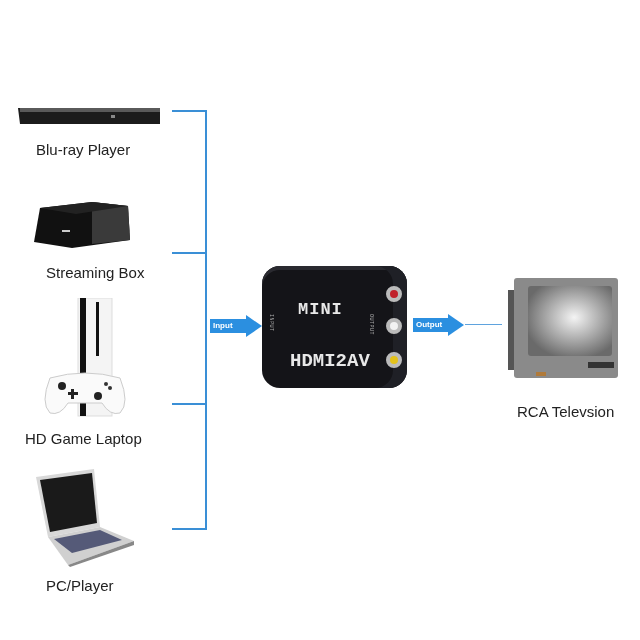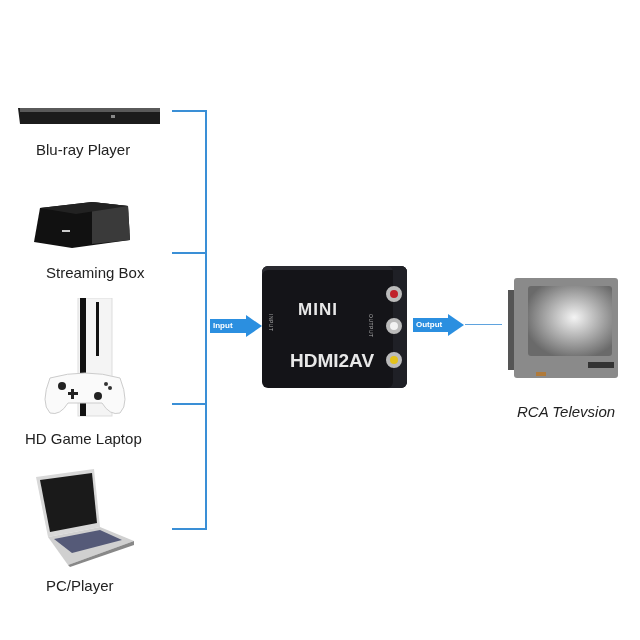--- a/index.html
+++ b/index.html
@@ -4,21 +4,21 @@
 <style>
   html,body{margin:0;padding:0;background:#fff;}
   body{width:640px;height:640px;position:relative;overflow:hidden;font-family:"Liberation Sans",sans-serif;}
   .abs{position:absolute;}
   .lbl{position:absolute;font-size:15px;color:#222;text-align:center;white-space:nowrap;}
   .line-v{position:absolute;background:#3a8fd6;width:2px;}
   .line-h{position:absolute;background:#3a8fd6;height:2px;}
   .arrow{position:absolute;height:22px;}
   .arrow .body{position:absolute;left:0;top:4px;height:14px;background:#2b8fe0;color:#fff;font-size:8px;font-weight:bold;line-height:14px;padding-left:3px;}
   .arrow .head{position:absolute;top:0;width:0;height:0;border-top:11px solid transparent;border-bottom:11px solid transparent;border-left:16px solid #2b8fe0;}
-  .box{position:absolute;left:262px;top:266px;width:145px;height:122px;background:#141418;border-radius:6px;box-shadow:inset -14px 0 0 #1f2026, inset 0 4px 0 #2a2a30;}
+  .box{position:absolute;left:262px;top:266px;width:145px;height:122px;background:#141418;border-radius:18px;box-shadow:inset -14px 0 0 #1f2026, inset 0 4px 0 #2a2a30;font-family:Liberation Mono, monospace;}
   .box .mini{position:absolute;left:36px;top:34px;font-size:17px;font-weight:bold;color:#e8e8e8;letter-spacing:1px;}
   .box .model{position:absolute;left:28px;top:84px;font-size:19px;font-weight:bold;color:#e8e8e8;}
   .box .side{position:absolute;font-size:5px;color:#aaa;writing-mode:vertical-rl;letter-spacing:0.5px;}
   .rca{position:absolute;width:16px;height:16px;border-radius:50%;border:4px solid #bbb;box-sizing:border-box;}
 </style>
 </head>
 <body>
 
 <div class="abs" style="left:16px;top:106px;width:146px;height:20px;">
   <svg width="146" height="20" viewBox="0 0 146 20">
@@ -101,13 +101,13 @@
         <stop offset="1" stop-color="#6a6a6a"></stop>
       </radialGradient>
     </defs>
     <rect x="0" y="12" width="8" height="80" fill="#555"></rect>
     <rect x="6" y="0" width="104" height="100" rx="3" fill="#8a8a8a"></rect>
     <rect x="20" y="8" width="84" height="70" rx="3" fill="url(#scr)"></rect>
     <rect x="80" y="84" width="26" height="6" fill="#333"></rect>
     <rect x="28" y="94" width="10" height="4" fill="#b07a3a"></rect>
   </svg>
 </div>
-<div class="lbl" style="left:517px;top:403px;font-style:italic;">RCA Televsion</div>
+<div class="lbl" style="left:517px;top:403px;">RCA Televsion</div>
 
 </body></html>

